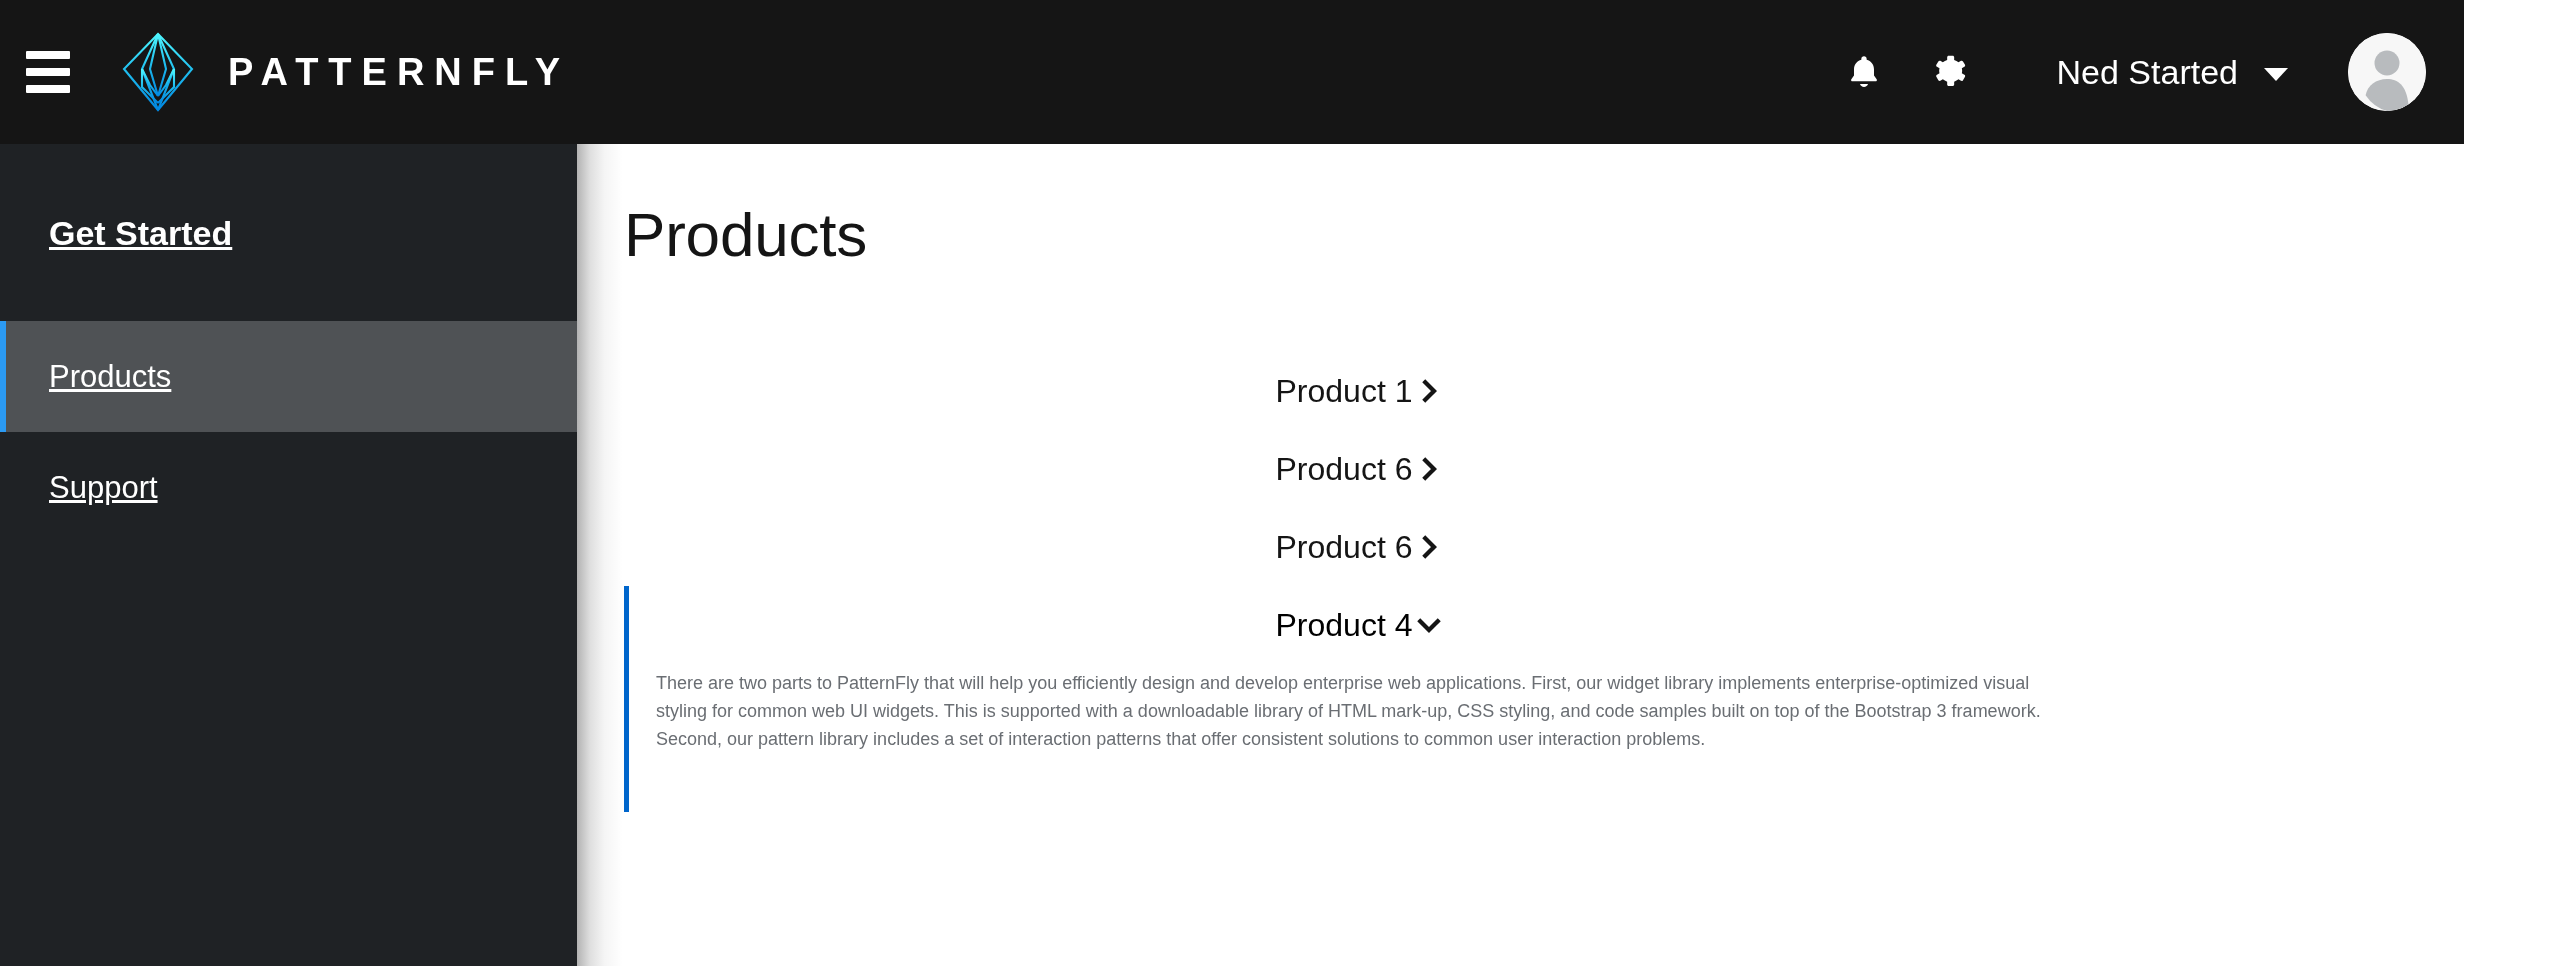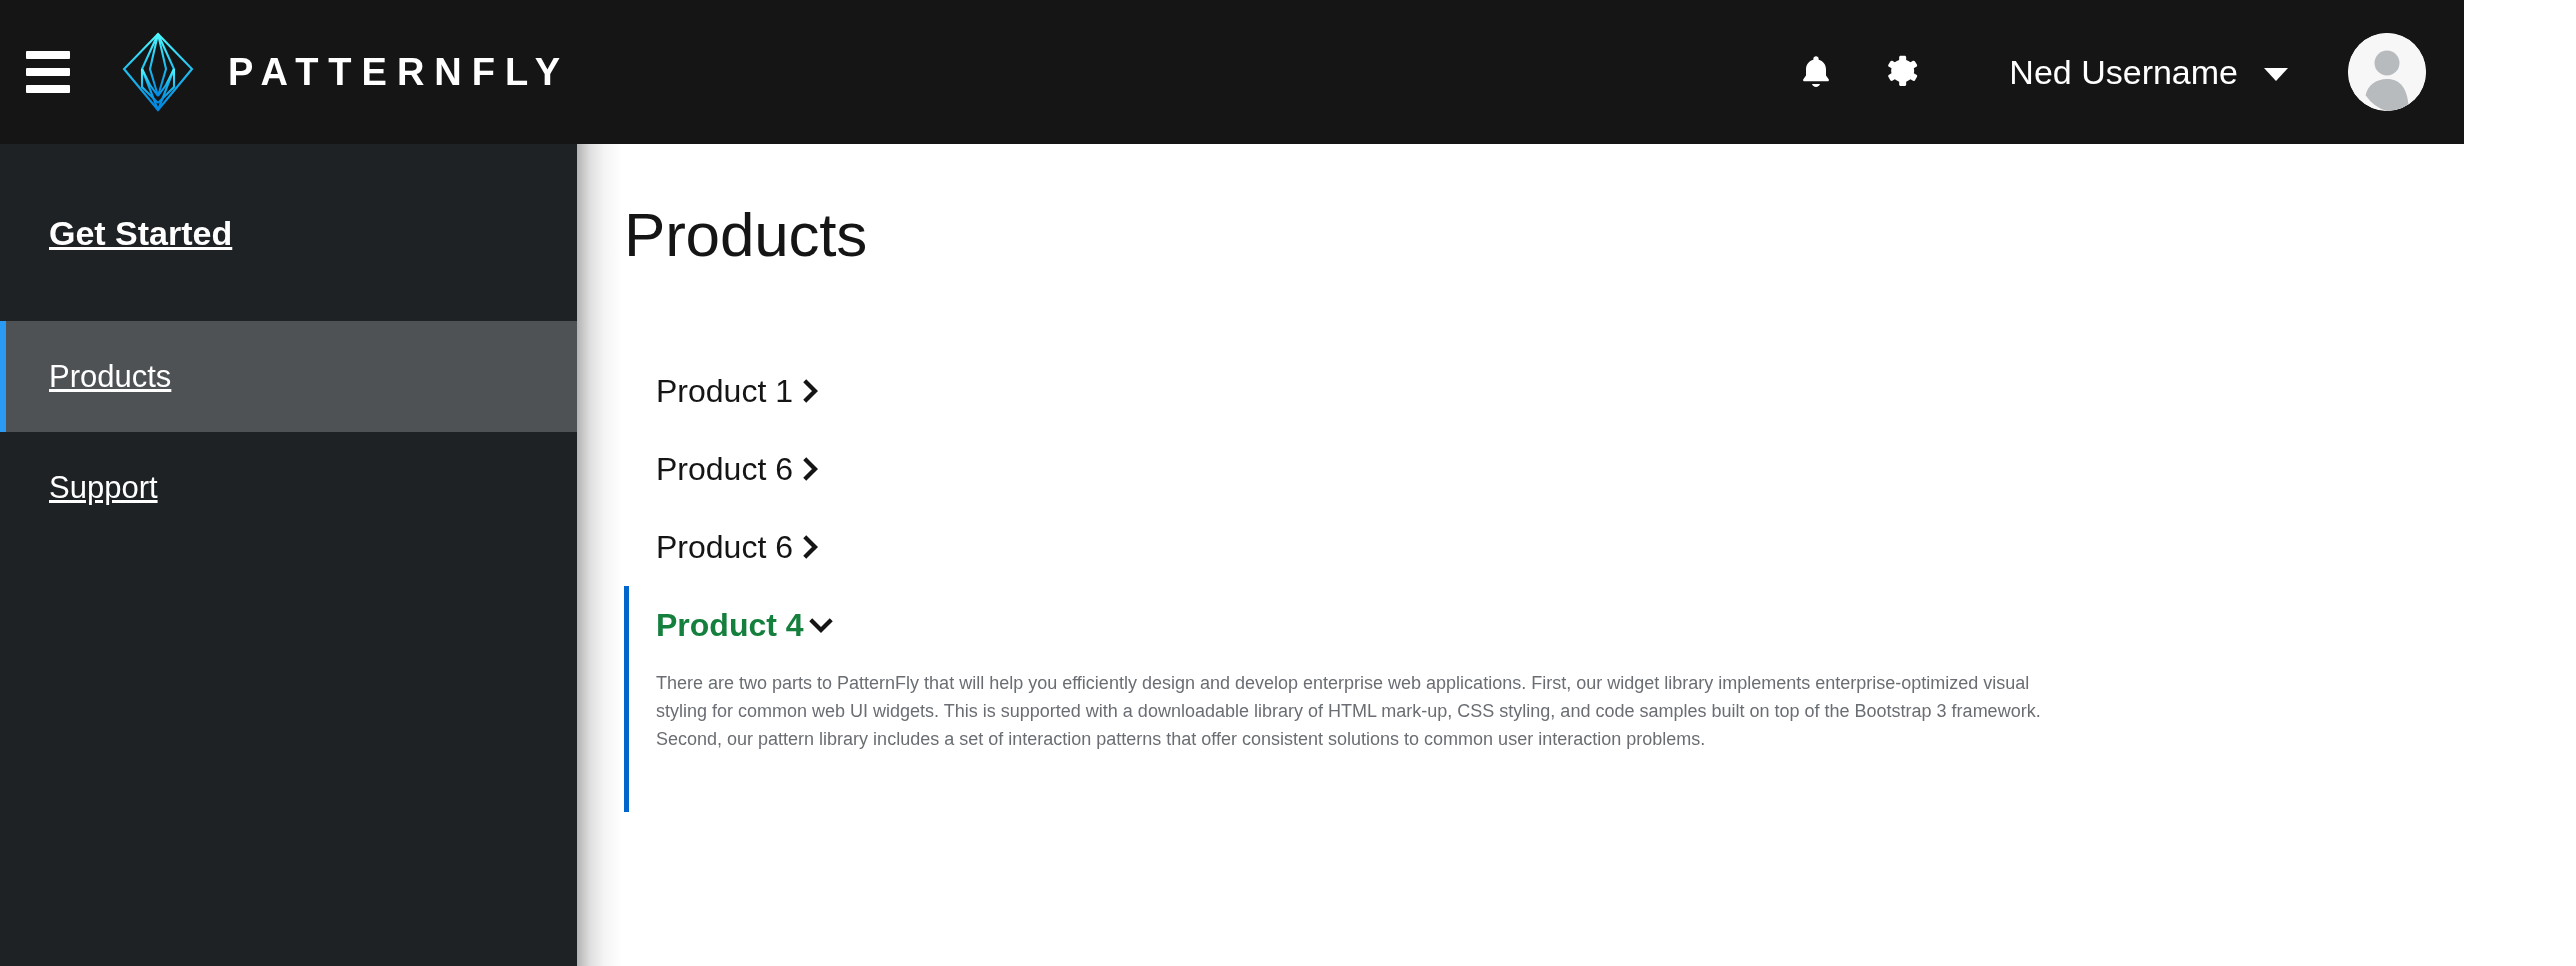--- a/index.html
+++ b/index.html
@@ -240,21 +240,21 @@
     width: 1487px;
     max-width: 100%;
   }
 
   .acc-item { position: relative; }
 
   .acc-toggle {
     position: relative;
     display: flex;
     align-items: center;
-    justify-content: flex-start;
+    justify-content: center;
     width: 100%;
     background: transparent;
     border: 0;
     padding: 19px 45px 19px 32px;
     cursor: pointer;
     text-align: left;
     font-family: inherit;
   }
   .acc-label {
     font-size: 32px;
@@ -264,22 +264,22 @@
     white-space: nowrap;
   }
   .acc-item.expanded .acc-toggle::before {
     content: "";
     position: absolute;
     left: 0; top: 0; bottom: 0;
     width: 5px;
     background: #06c;
   }
   .acc-item.expanded .acc-label {
-    color: #15803d;
-    font-weight: 700;
+    color: #000000;
+    font-weight: 400;
   }
 
   .chev {
     flex: 0 0 auto;
     color: #151515;
     display: flex;
     align-items: center;
     justify-content: center;
     width: 34px;
     height: 34px;
@@ -378,21 +378,21 @@
       <button class="icon-btn" aria-label="Settings">
         <span>
           <svg viewBox="0 0 24 24" width="40" height="40" fill="currentColor" aria-hidden="true">
             <path d="M12 8.4a3.6 3.6 0 100 7.2 3.6 3.6 0 000-7.2zm0 5.6a2 2 0 110-4 2 2 0 010 4z"></path>
             <path d="M20.6 13.7l-1.5-.9c.1-.5.2-1 .2-1.5s-.1-1-.2-1.5l1.5-.9c.4-.2.6-.8.4-1.2l-1.2-2c-.2-.4-.8-.6-1.2-.4l-1.5.9c-.8-.6-1.6-1.1-2.6-1.4V3.1c0-.5-.4-.9-.9-.9h-2.4c-.5 0-.9.4-.9.9v1.7c-1 .3-1.8.8-2.6 1.4l-1.5-.9c-.4-.2-1-.1-1.2.4l-1.2 2c-.2.4-.1 1 .4 1.2l1.5.9c-.1.5-.2 1-.2 1.5s.1 1 .2 1.5l-1.5.9c-.4.2-.6.8-.4 1.2l1.2 2c.2.4.8.6 1.2.4l1.5-.9c.8.6 1.6 1.1 2.6 1.4v1.7c0 .5.4.9.9.9h2.4c.5 0 .9-.4.9-.9v-1.7c1-.3 1.8-.8 2.6-1.4l1.5.9c.4.2 1 .1 1.2-.4l1.2-2c.2-.5.1-1-.4-1.2z"></path>
           </svg>
         </span>
       </button>
 
       <button class="user-menu">
-        <span class="user-name">Ned Username</span>
+        <span class="user-name">Ned Started</span>
         <span class="caret-down"></span>
       </button>
 
       <span class="avatar" aria-label="Avatar">
         <svg viewBox="0 0 78 78" width="78" height="78" aria-hidden="true">
           <circle cx="39" cy="39" r="39" fill="#f7f7f7"></circle>
           <circle cx="39" cy="30" r="12.5" fill="#b8bbbe"></circle>
           <path d="M39 46c-11 0-19.5 6.6-21.4 16.2A38.9 38.9 0 0039 78c8.2 0 15.7-2.5 21.4-6.8C58.5 52.6 50 46 39 46z" fill="#b8bbbe"></path>
         </svg>
       </span>

